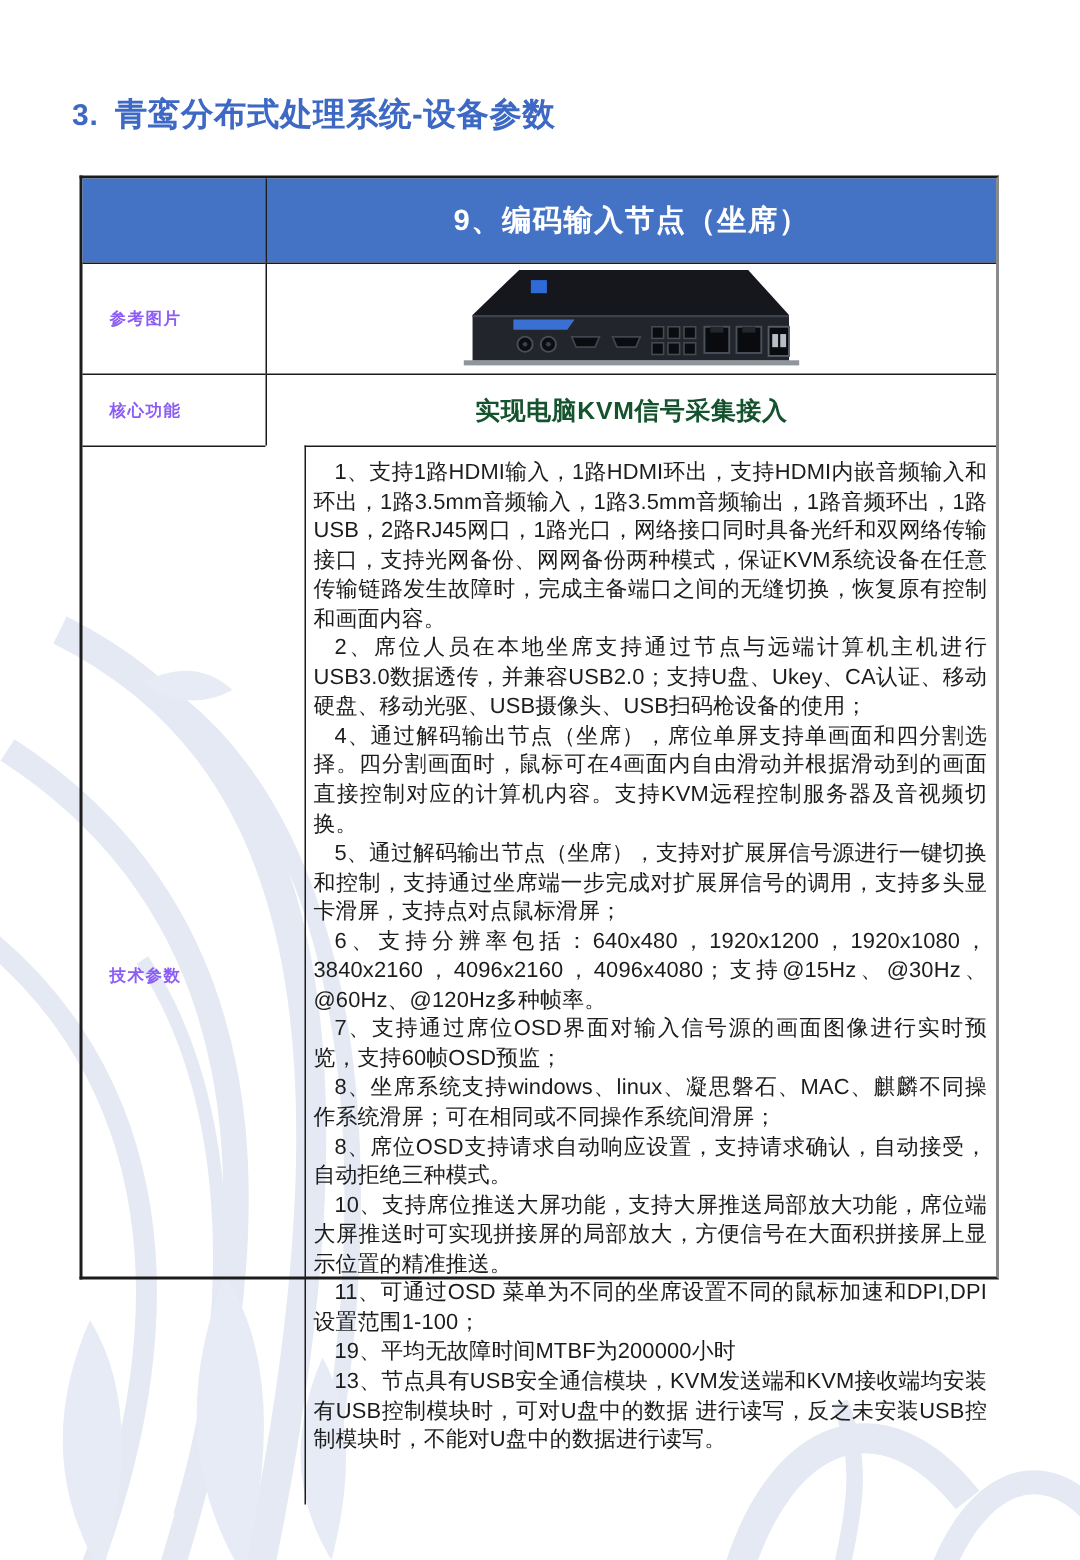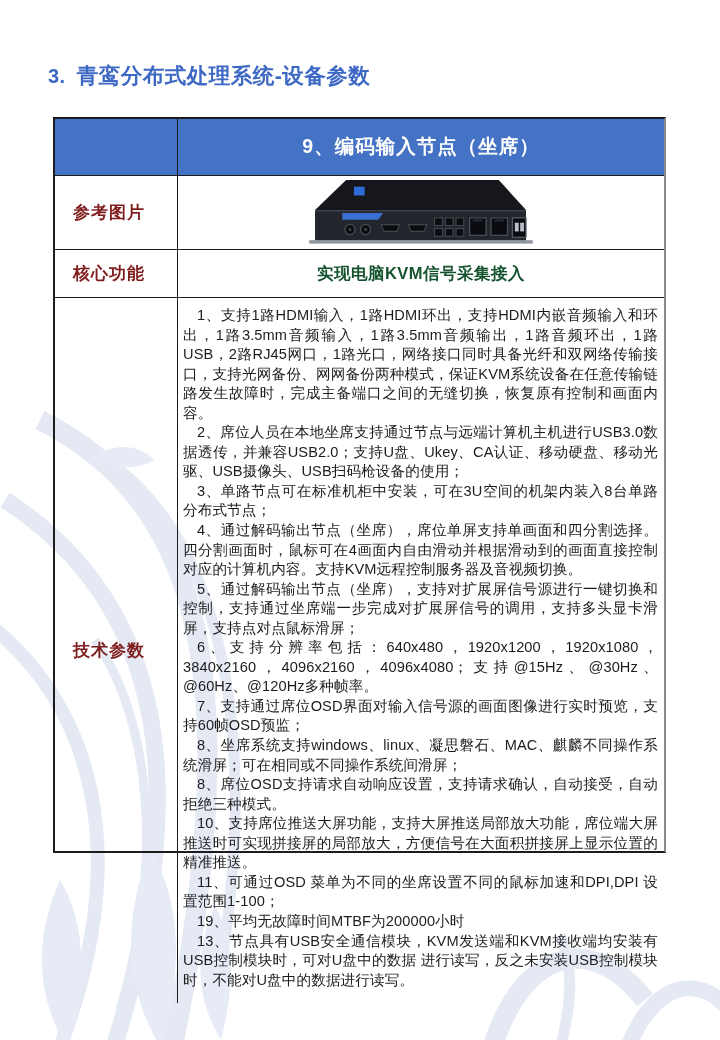--- a/index.html
+++ b/index.html
@@ -23,27 +23,27 @@
       border-bottom:2px solid #1c1c1c;border-right:2.5px solid #8a8a8a;
       box-sizing:border-box;background:transparent;}
   .cell{box-sizing:border-box;}
   .c2{border-left:1.5px solid #1c1c1c;}
   .r2,.r3,.r4{border-top:1.5px solid #1c1c1c;}
 
   .head{background:#4472c4;display:flex;align-items:center;justify-content:center;}
   .head .head-text{color:#ffffff;font-weight:bold;font-size:19.5px;letter-spacing:1px;}
 
   .label-cell{display:flex;align-items:center;padding-left:18px;}
-  .label-cell span{color:#7f1d1d;font-weight:bold;font-size:17px;letter-spacing:1px;}
+  .label-cell span{color:#8b5cf6;font-weight:bold;font-size:11px;letter-spacing:1px;}
 
   .img-cell{display:flex;align-items:center;justify-content:center;}
   .core-cell{display:flex;align-items:center;justify-content:center;}
   .core-cell span{color:#14532d;font-weight:bold;font-size:16.5px;letter-spacing:0.5px;}
 
-  .tech-cell{padding:8px 6px 0 5px;overflow:hidden;}
+  .tech-cell{padding:8px 6px 0 5px;overflow:hidden;margin-left:26px;}
   .tech-cell p{margin:0;text-indent:14px;color:#1c1c1c;font-size:14.6px;
                line-height:19.55px;text-align:justify;letter-spacing:0.1px;}
 </style>
 </head>
 <body>
 
 <div class="page">
 
   <svg class="watermark" viewBox="0 0 720 1040" preserveAspectRatio="none" aria-hidden="true">
     <g fill="none" stroke="#e4e9f3">
@@ -123,21 +123,20 @@
     <div class="cell core-cell c2 r3">
       <span>实现电脑KVM信号采集接入</span>
     </div>
 
     <div class="cell label-cell r4">
       <span>技术参数</span>
     </div>
     <div class="cell tech-cell c2 r4">
       <p>1、支持1路HDMI输入，1路HDMI环出，支持HDMI内嵌音频输入和环出，1路3.5mm音频输入，1路3.5mm音频输出，1路音频环出，1路USB，2路RJ45网口，1路光口，网络接口同时具备光纤和双网络传输接口，支持光网备份、网网备份两种模式，保证KVM系统设备在任意传输链路发生故障时，完成主备端口之间的无缝切换，恢复原有控制和画面内容。</p>
       <p>2、席位人员在本地坐席支持通过节点与远端计算机主机进行USB3.0数据透传，并兼容USB2.0；支持U盘、Ukey、CA认证、移动硬盘、移动光驱、USB摄像头、USB扫码枪设备的使用；</p>
-      <p>3、单路节点可在标准机柜中安装，可在3U空间的机架内装入8台单路分布式节点；</p>
       <p>4、通过解码输出节点（坐席），席位单屏支持单画面和四分割选择。四分割画面时，鼠标可在4画面内自由滑动并根据滑动到的画面直接控制对应的计算机内容。支持KVM远程控制服务器及音视频切换。</p>
       <p>5、通过解码输出节点（坐席），支持对扩展屏信号源进行一键切换和控制，支持通过坐席端一步完成对扩展屏信号的调用，支持多头显卡滑屏，支持点对点鼠标滑屏；</p>
       <p>6、支持分辨率包括：640x480，1920x1200，1920x1080，3840x2160，4096x2160，4096x4080；支持@15Hz、@30Hz、@60Hz、@120Hz多种帧率。</p>
       <p>7、支持通过席位OSD界面对输入信号源的画面图像进行实时预览，支持60帧OSD预监；</p>
       <p>8、坐席系统支持windows、linux、凝思磐石、MAC、麒麟不同操作系统滑屏；可在相同或不同操作系统间滑屏；</p>
       <p>8、席位OSD支持请求自动响应设置，支持请求确认，自动接受，自动拒绝三种模式。</p>
       <p>10、支持席位推送大屏功能，支持大屏推送局部放大功能，席位端大屏推送时可实现拼接屏的局部放大，方便信号在大面积拼接屏上显示位置的精准推送。</p>
       <p>11、可通过OSD 菜单为不同的坐席设置不同的鼠标加速和DPI,DPI 设置范围1-100；</p>
       <p>19、平均无故障时间MTBF为200000小时</p>
       <p>13、节点具有USB安全通信模块，KVM发送端和KVM接收端均安装有USB控制模块时，可对U盘中的数据 进行读写，反之未安装USB控制模块时，不能对U盘中的数据进行读写。</p>

